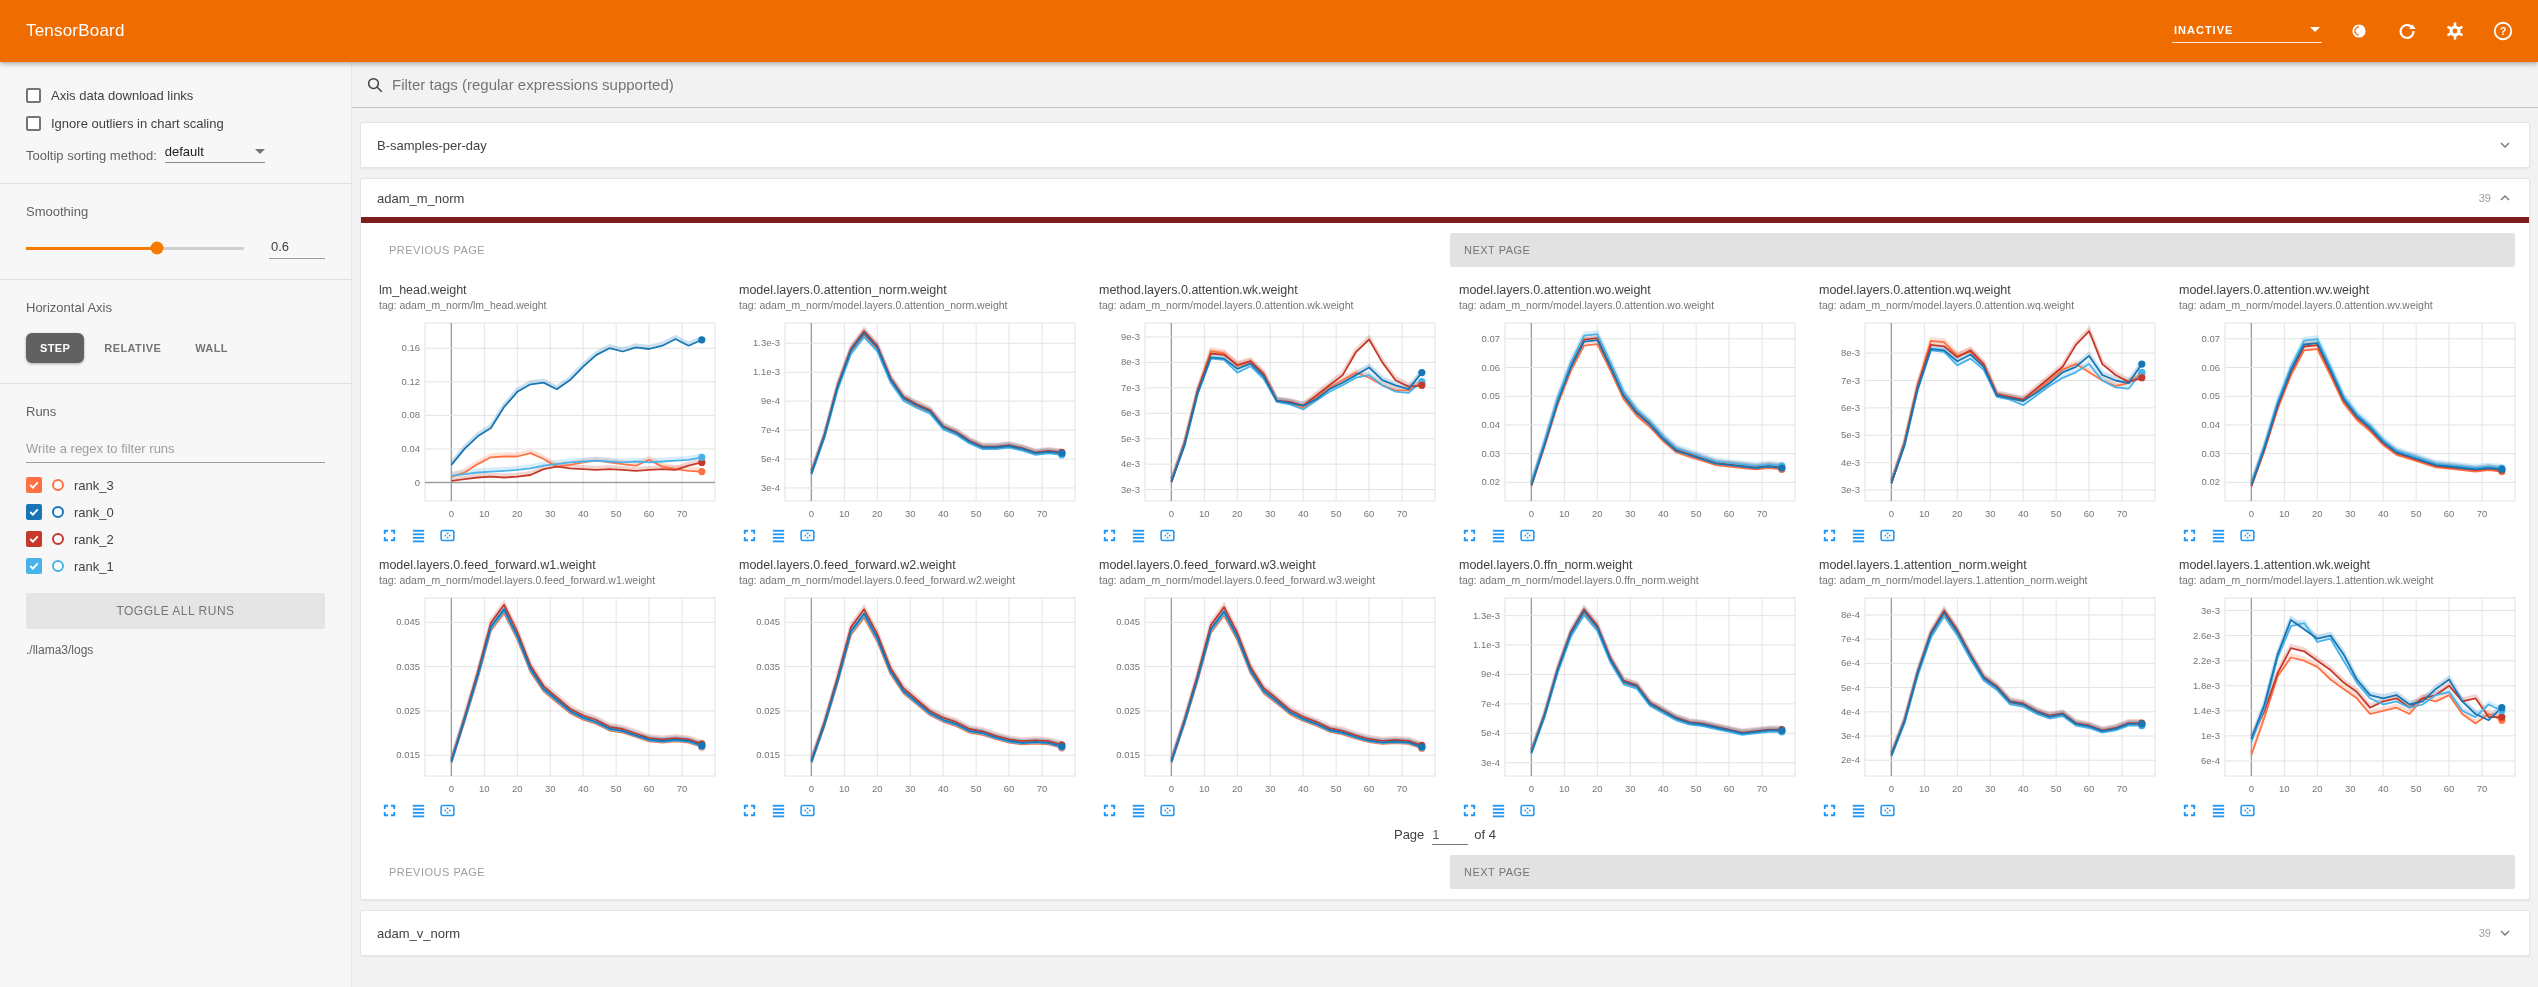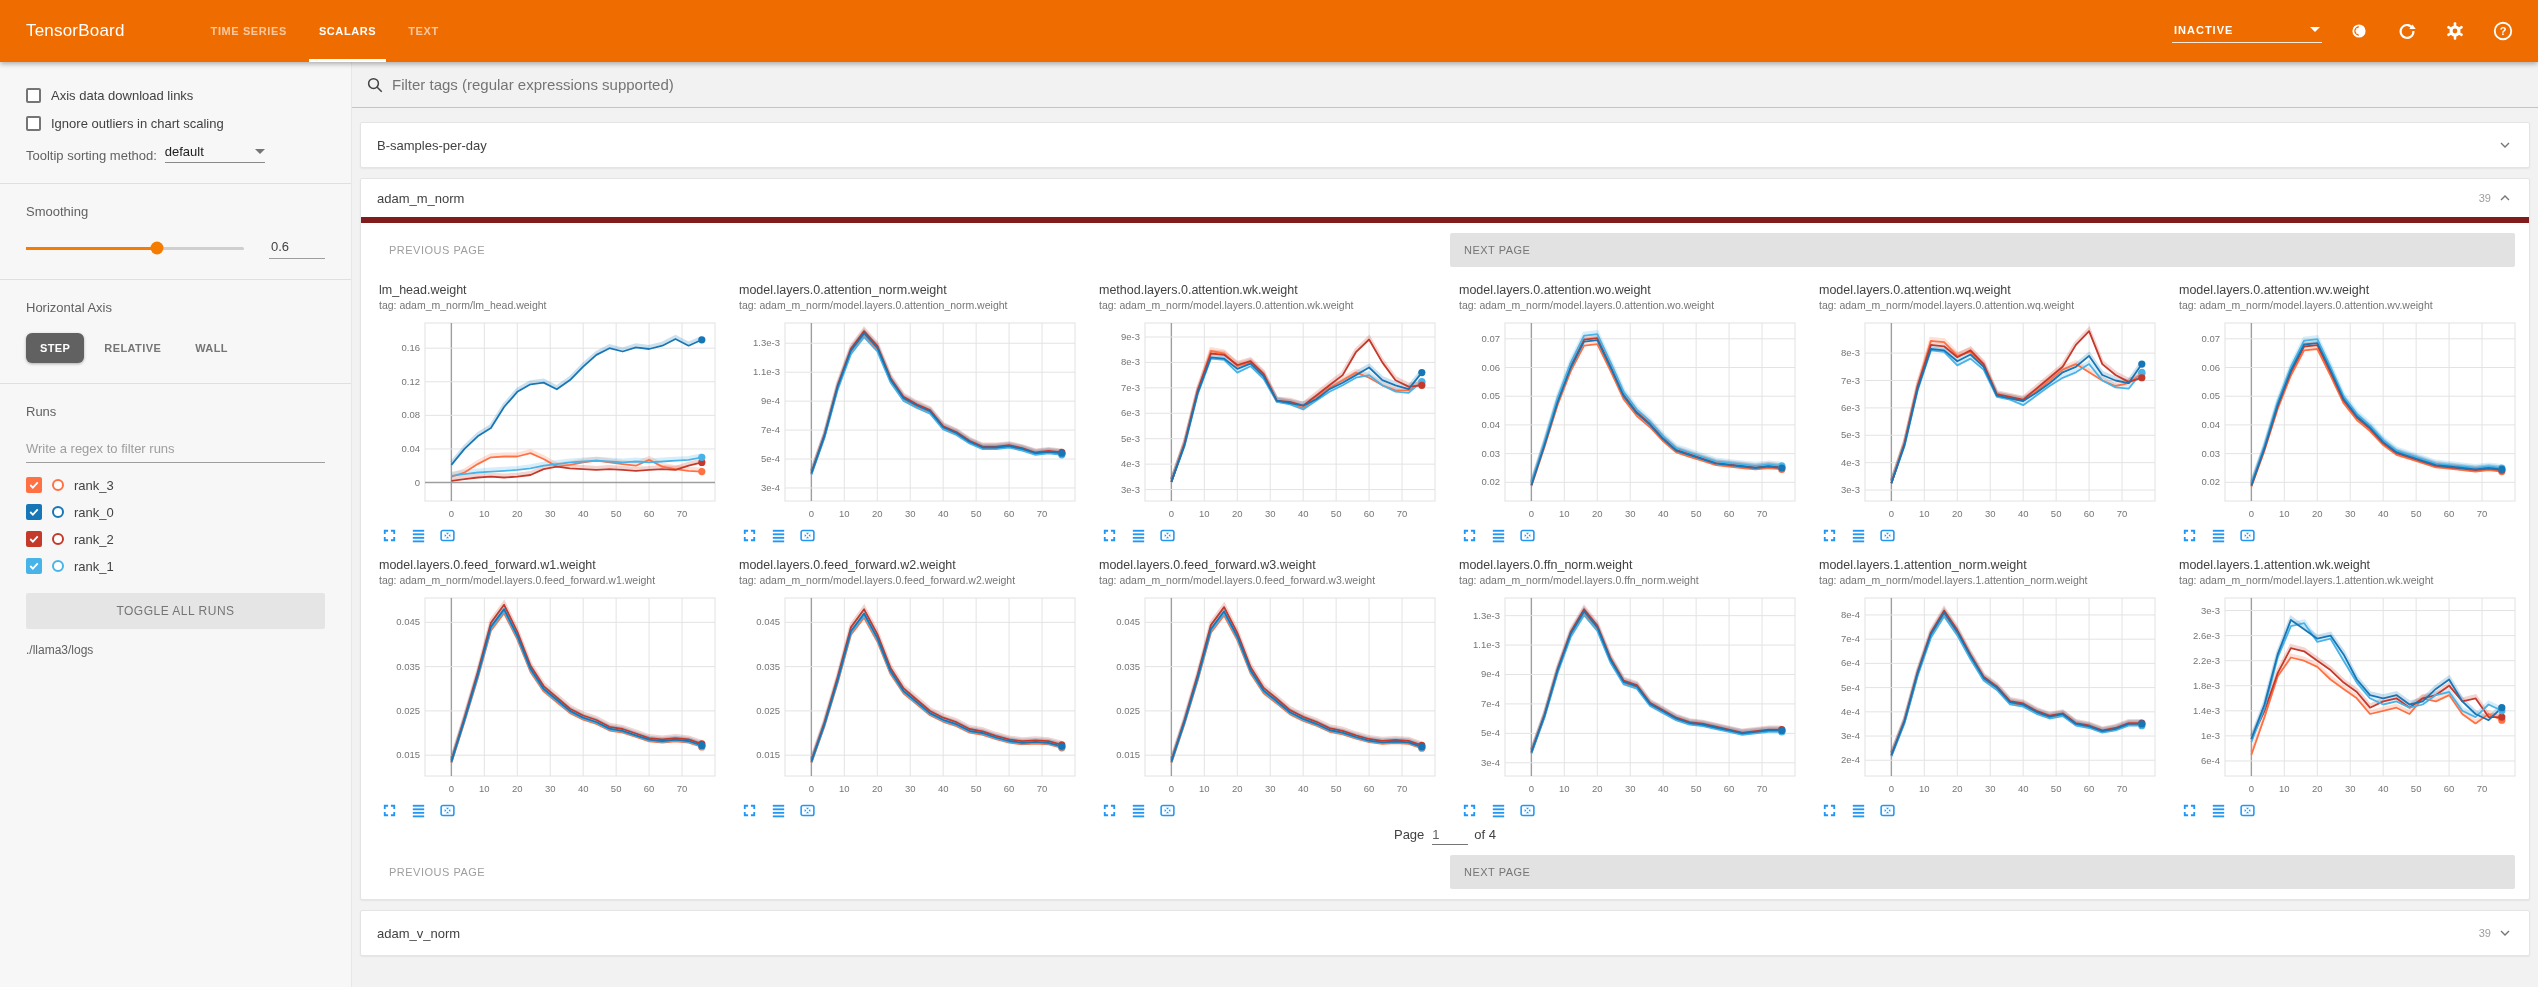--- a/index.html
+++ b/index.html
@@ -96,25 +96,20 @@
 
   .page-row { text-align:center; font-size:13px; color:#424242; margin:4px 0 2px 0; }
   .page-input { width:36px; border:none; outline:none; border-bottom:1px solid #757575; text-align:left;
     font-size:13px; color:#616161; background:transparent; margin:0 6px 0 8px; padding-bottom:2px; }
 </style>
 </head>
 <body>
 
 <header class="toolbar">
   <div class="logo">TensorBoard</div>
-  <nav class="tabs" id="tabs">
-      <span class="tab">TIME SERIES</span>
-      <span class="tab active">SCALARS</span>
-      <span class="tab">TEXT</span>
-    </nav>
   <div class="toolbar-right">
     <div class="tb-select">
       <span class="val">INACTIVE</span>
       <span class="caret-down"></span>
     </div>
     <svg class="tb-icon" viewBox="0 0 24 24">
       <rect x="9" y="9" width="6" height="6" transform="rotate(45 12 12)" fill="#fff"></rect>
       <rect x="9" y="9" width="6" height="6" fill="#fff"></rect>
       <circle cx="12" cy="12" r="6.2" fill="none" stroke="#fff" stroke-width="2"></circle>
       <path d="M12 5.8 A6.2 6.2 0 0 1 12 18.2 Z" fill="#fff"></path>

